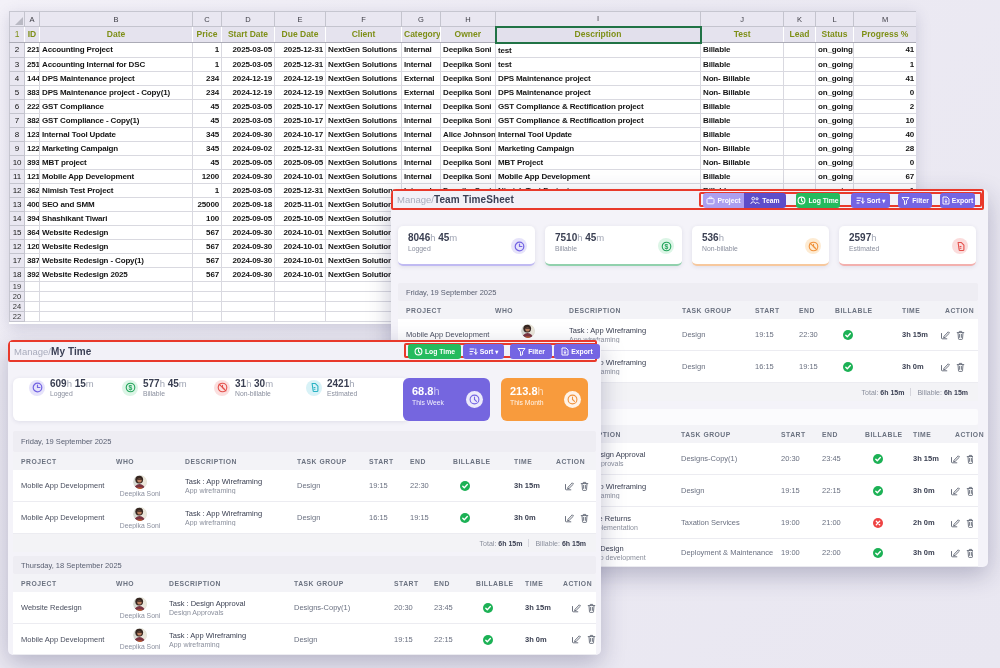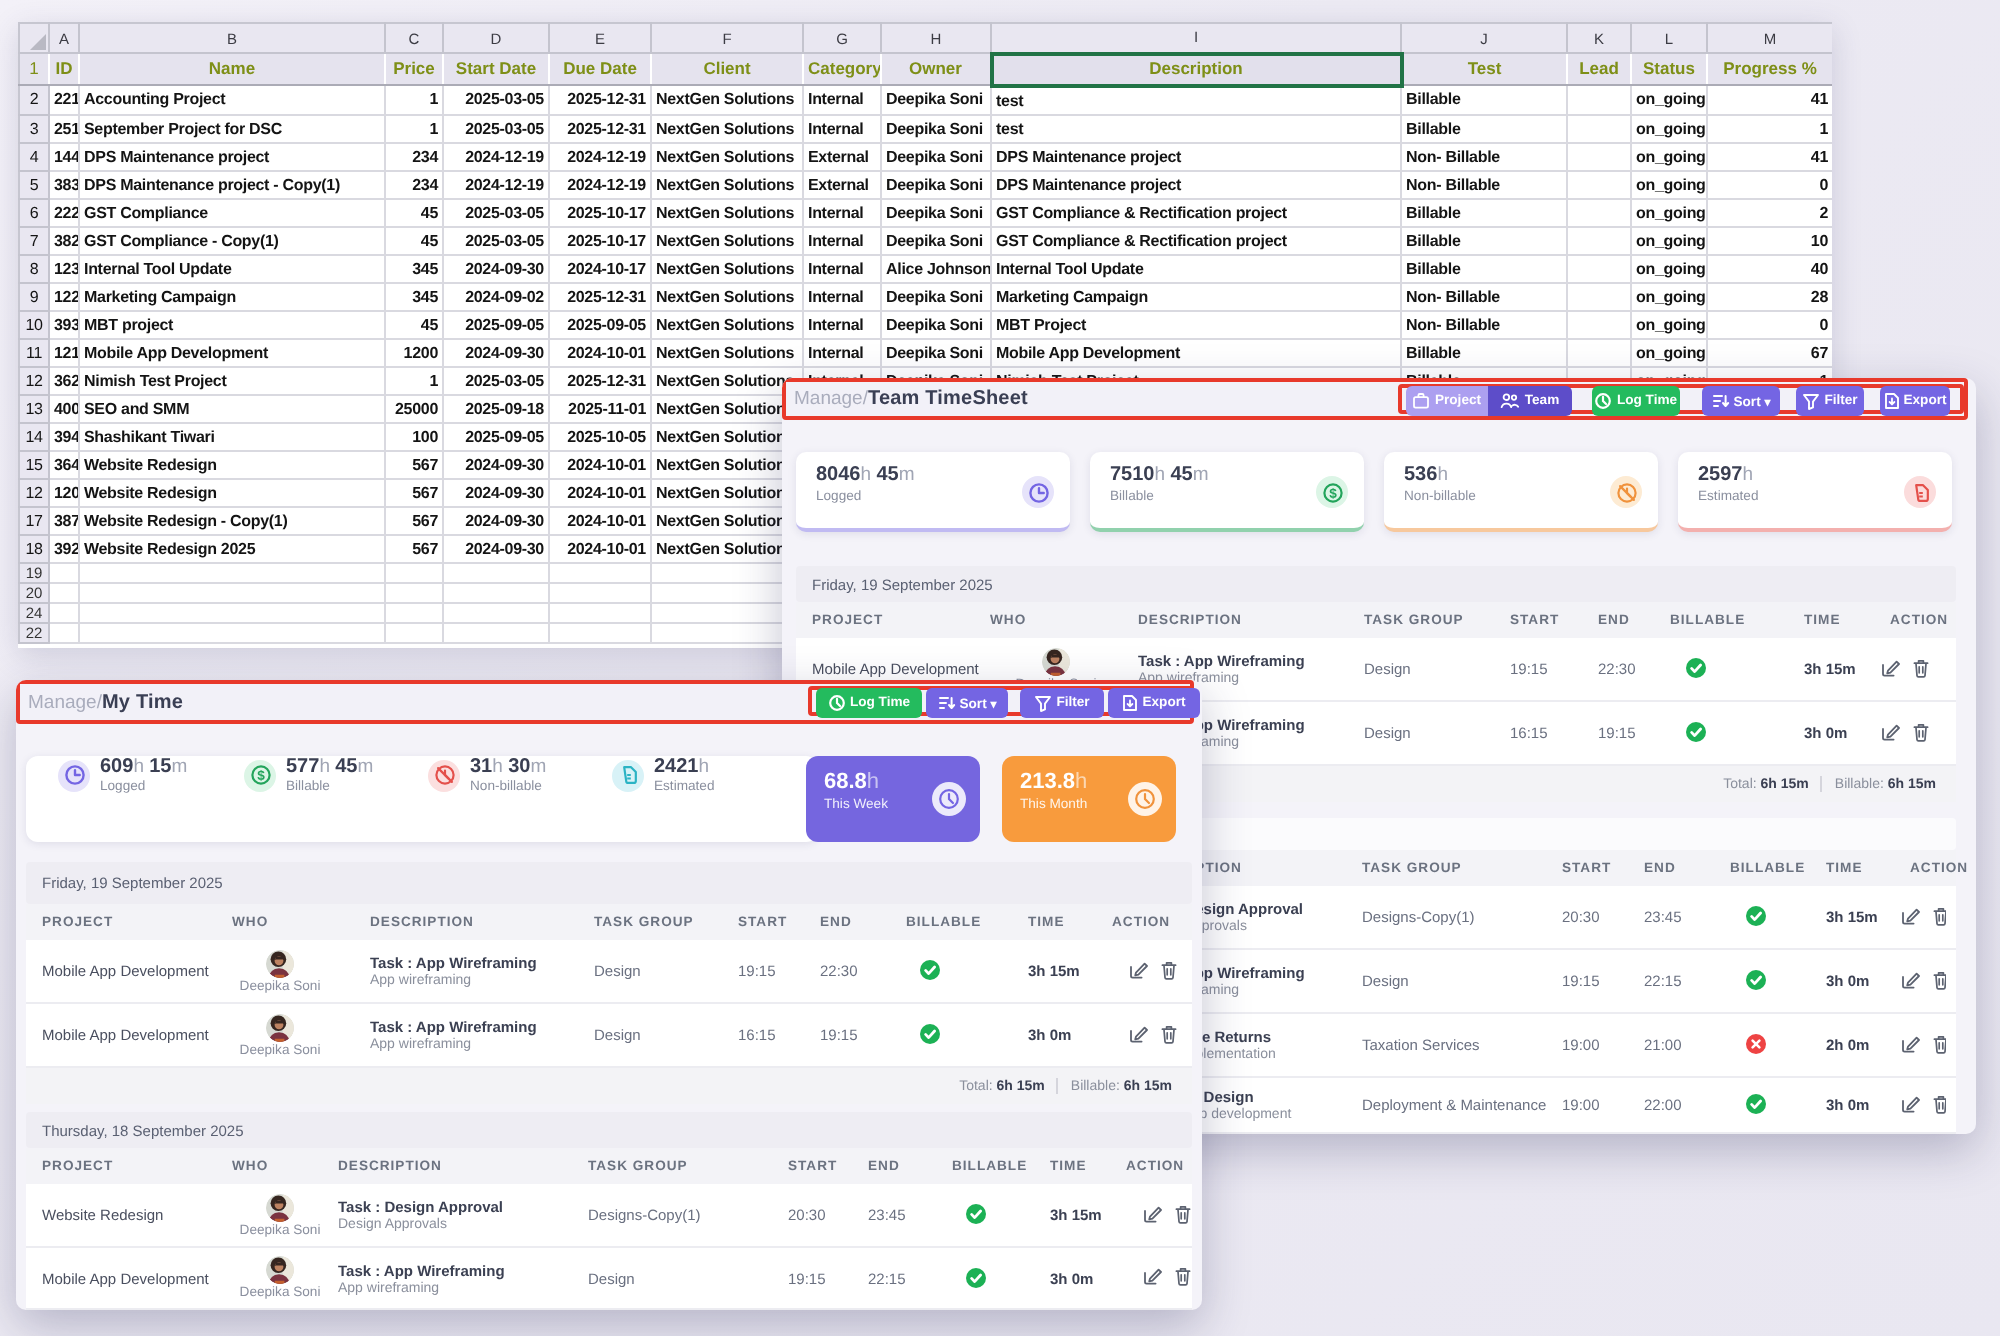--- a/index.html
+++ b/index.html
@@ -52,21 +52,21 @@
 .tbl{position:absolute}
 .datebar{background:#EEEDF3;color:#5A6072;font-size:7.5px;display:flex;align-items:center;padding-left:8px;border-radius:2px}
 .thead{display:flex;background:#F3F3F7;align-items:center}
 .hc{font-size:6.8px;font-weight:700;color:#6B7280;letter-spacing:.5px;white-space:nowrap}
 .hc:first-child,.cell.proj{padding-left:8px}
 .trow{display:flex;background:#fff;border-bottom:1px solid #ECECF1;align-items:center}
 .cell{overflow:hidden;white-space:nowrap}
 .proj{font-size:7.5px;color:#4A4F5F}
 .grp{font-size:7.5px;color:#6A7080}
 .tm{font-size:7.5px;color:#6A7080}
-.d1{font-size:7.5px;font-weight:700;color:#3B4052}
+.d1{font-size:7.5px;font-weight:400;color:#3B4052}
 .d2{font-size:7px;color:#8A8F9C;margin-top:1px}
 .who{display:flex}
 .whobox{display:flex;flex-direction:column;align-items:center;width:48px}
 .av{border-radius:50%;overflow:hidden;display:inline-block}
 .nm{font-size:6.8px;color:#8A8F9E;margin-top:1px;white-space:nowrap}
 #my .bl svg{margin-left:7px;vertical-align:middle}
 #team .bl svg{margin-left:8px;vertical-align:middle}
 #my .act{padding-left:8px}
 #team .act{margin-left:-5px}
 #team .whobox{margin-left:9px}
@@ -109,21 +109,21 @@
           <td>H</td>
           <td>I</td>
           <td>J</td>
           <td>K</td>
           <td>L</td>
           <td>M</td>
         </tr>
         <tr class="hrow">
           <td class="rn">1</td>
           <td>ID</td>
-          <td>Name</td>
+          <td>Date</td>
           <td>Price</td>
           <td>Start Date</td>
           <td>Due Date</td>
           <td>Client</td>
           <td>Category</td>
           <td>Owner</td>
           <td class="selcell">Description</td>
           <td>Test</td>
           <td>Lead</td>
           <td>Status</td>
@@ -141,21 +141,21 @@
           <td>Deepika Soni</td>
           <td>test</td>
           <td>Billable</td>
           <td></td>
           <td>on_going</td>
           <td class="ra">41</td>
         </tr>
         <tr class="drow">
           <td class="rn">3</td>
           <td class="ra">251</td>
-          <td>September Project for DSC</td>
+          <td>Accounting Internal for DSC</td>
           <td class="ra">1</td>
           <td class="ra">2025-03-05</td>
           <td class="ra">2025-12-31</td>
           <td>NextGen Solutions</td>
           <td>Internal</td>
           <td>Deepika Soni</td>
           <td>test</td>
           <td>Billable</td>
           <td></td>
           <td>on_going</td>

